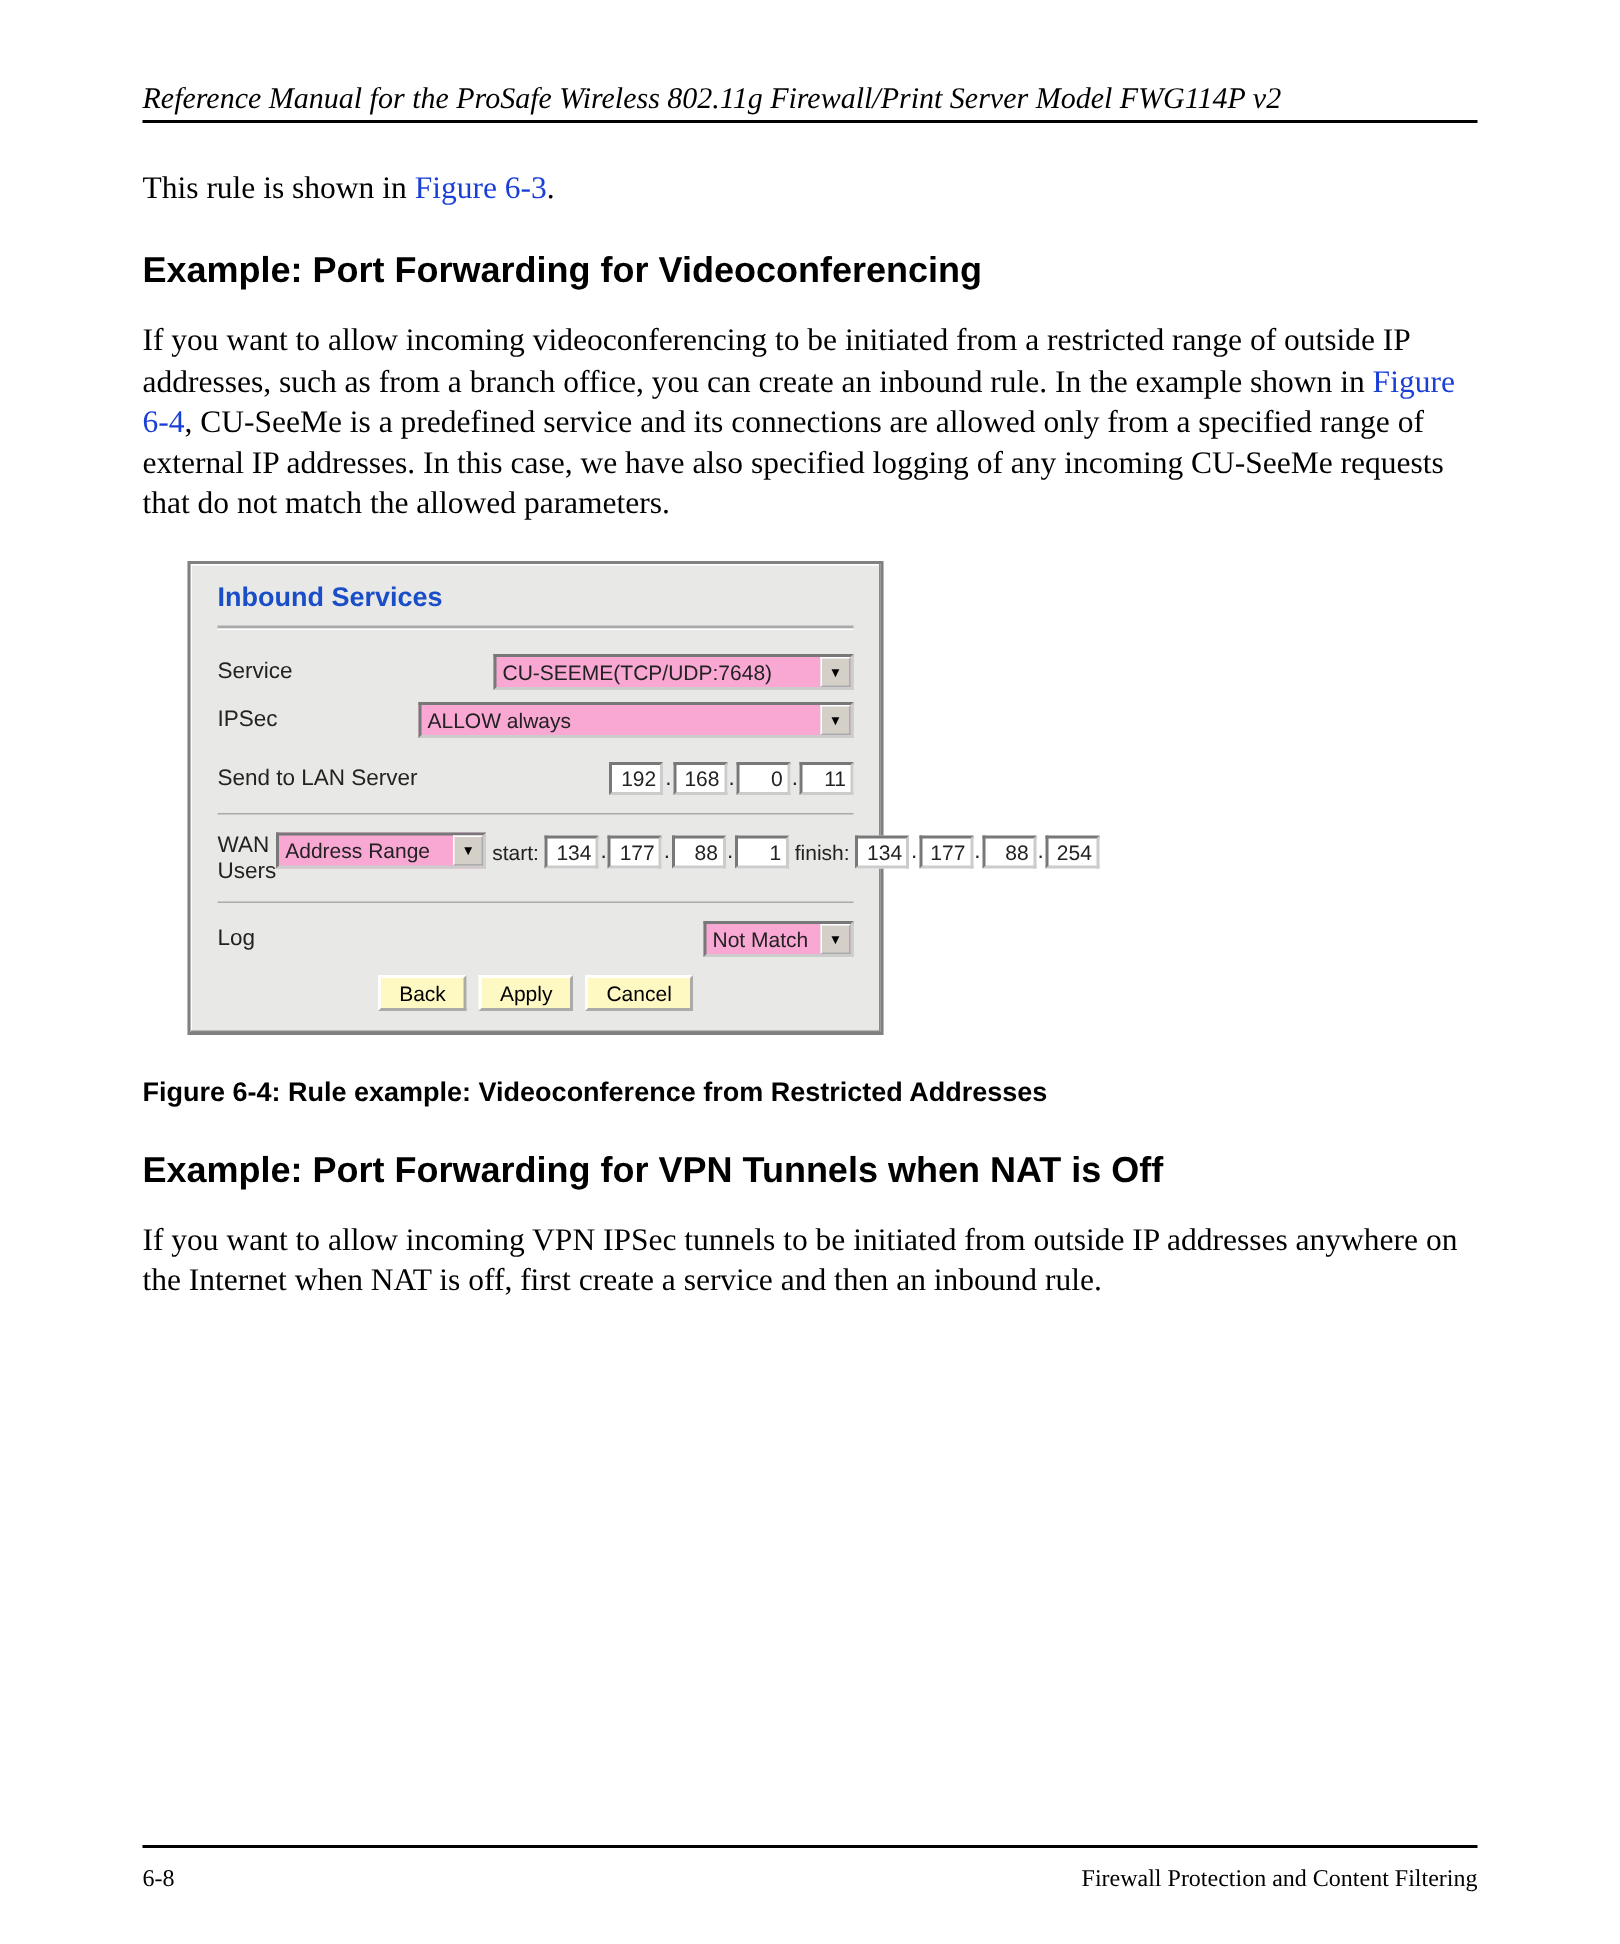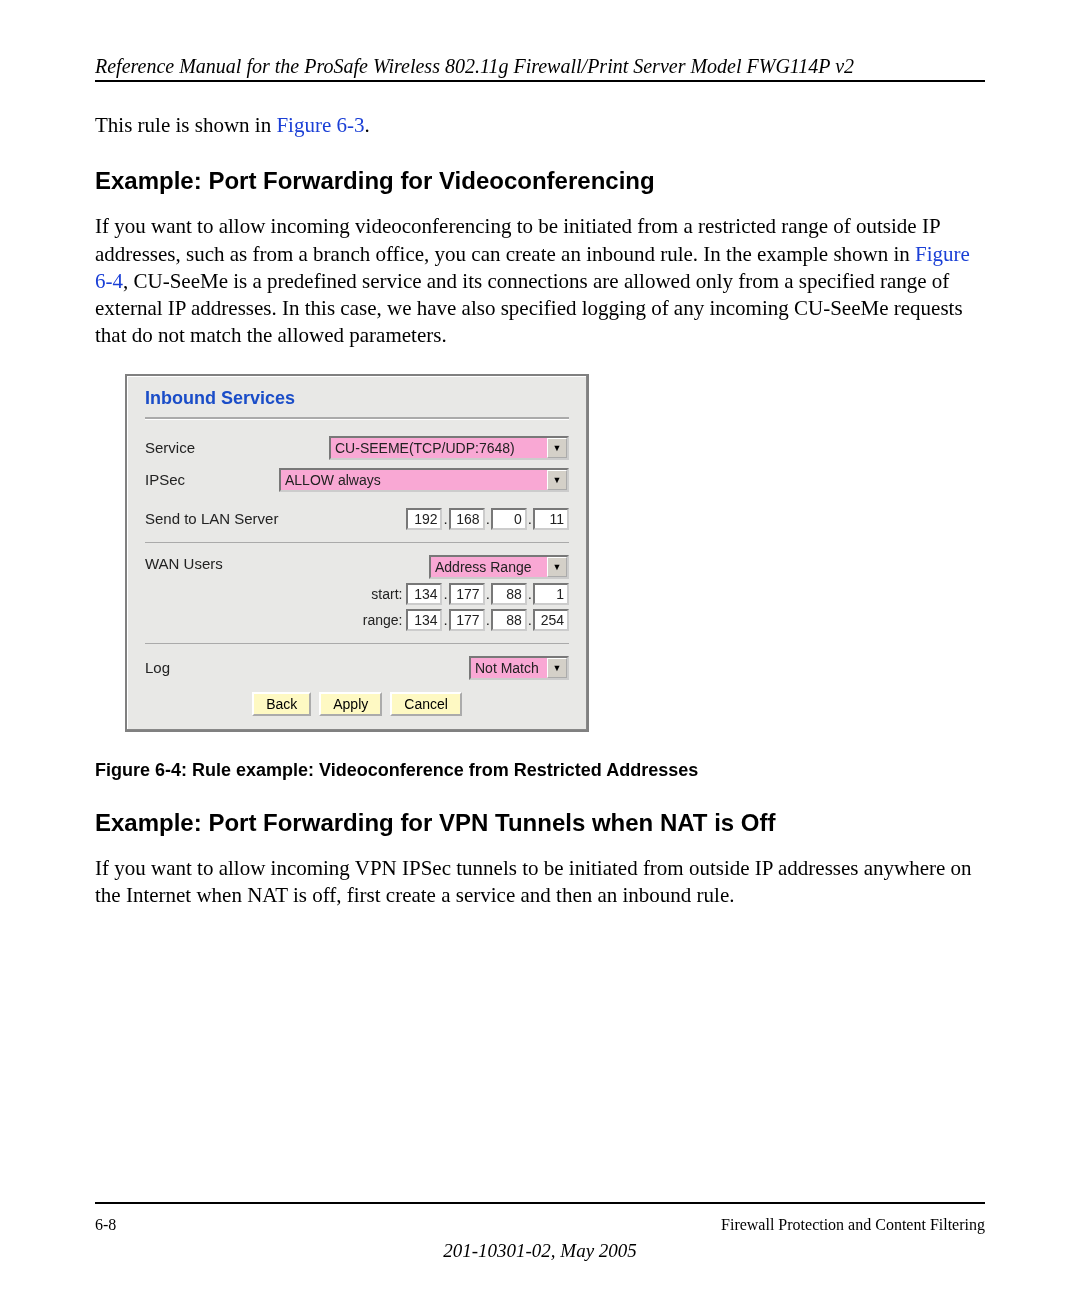--- a/index.html
+++ b/index.html
@@ -175,21 +175,21 @@
     font-size: 16px;
   }
   .footer-docnum {
     text-align: center;
     font-style: italic;
     font-size: 19px;
     margin-top: 6px;
   }
   .wan-area {
     display: flex;
-    flex-direction: column;
+    flex-direction: row;
     align-items: flex-end;
     gap: 4px;
     flex: 1;
   }
 </style>
 </head>
 <body>
 
 <div class="page">
   <div class="header-title">Reference Manual for the ProSafe Wireless 802.11g  Firewall/Print Server Model FWG114P v2</div>
@@ -257,21 +257,21 @@
           <span class="prefix-lbl">start:</span>
           <span class="ip-input">134</span>
             <span class="ip-dot">.</span>
           <span class="ip-input">177</span>
             <span class="ip-dot">.</span>
           <span class="ip-input">88</span>
             <span class="ip-dot">.</span>
           <span class="ip-input">1</span>
         </div>
         <div class="ip-group">
-          <span class="prefix-lbl">range:</span>
+          <span class="prefix-lbl">finish:</span>
           <span class="ip-input">134</span>
             <span class="ip-dot">.</span>
           <span class="ip-input">177</span>
             <span class="ip-dot">.</span>
           <span class="ip-input">88</span>
             <span class="ip-dot">.</span>
           <span class="ip-input">254</span>
         </div>
       </div>
     </div>
@@ -300,15 +300,14 @@
   <div class="section-heading">Example: Port Forwarding for VPN Tunnels when NAT is Off</div>
 
   <p class="body-p">If you want to allow incoming VPN IPSec tunnels to be initiated from outside IP addresses anywhere on the Internet when NAT is off, first create a service and then an inbound rule.</p>
 
   <div class="footer">
     <hr class="hr-bottom">
     <div class="footer-row">
       <span>6-8</span>
       <span>Firewall Protection and Content Filtering</span>
     </div>
-    <div class="footer-docnum">201-10301-02, May 2005</div>
   </div>
 </div>
 
 </body></html>

